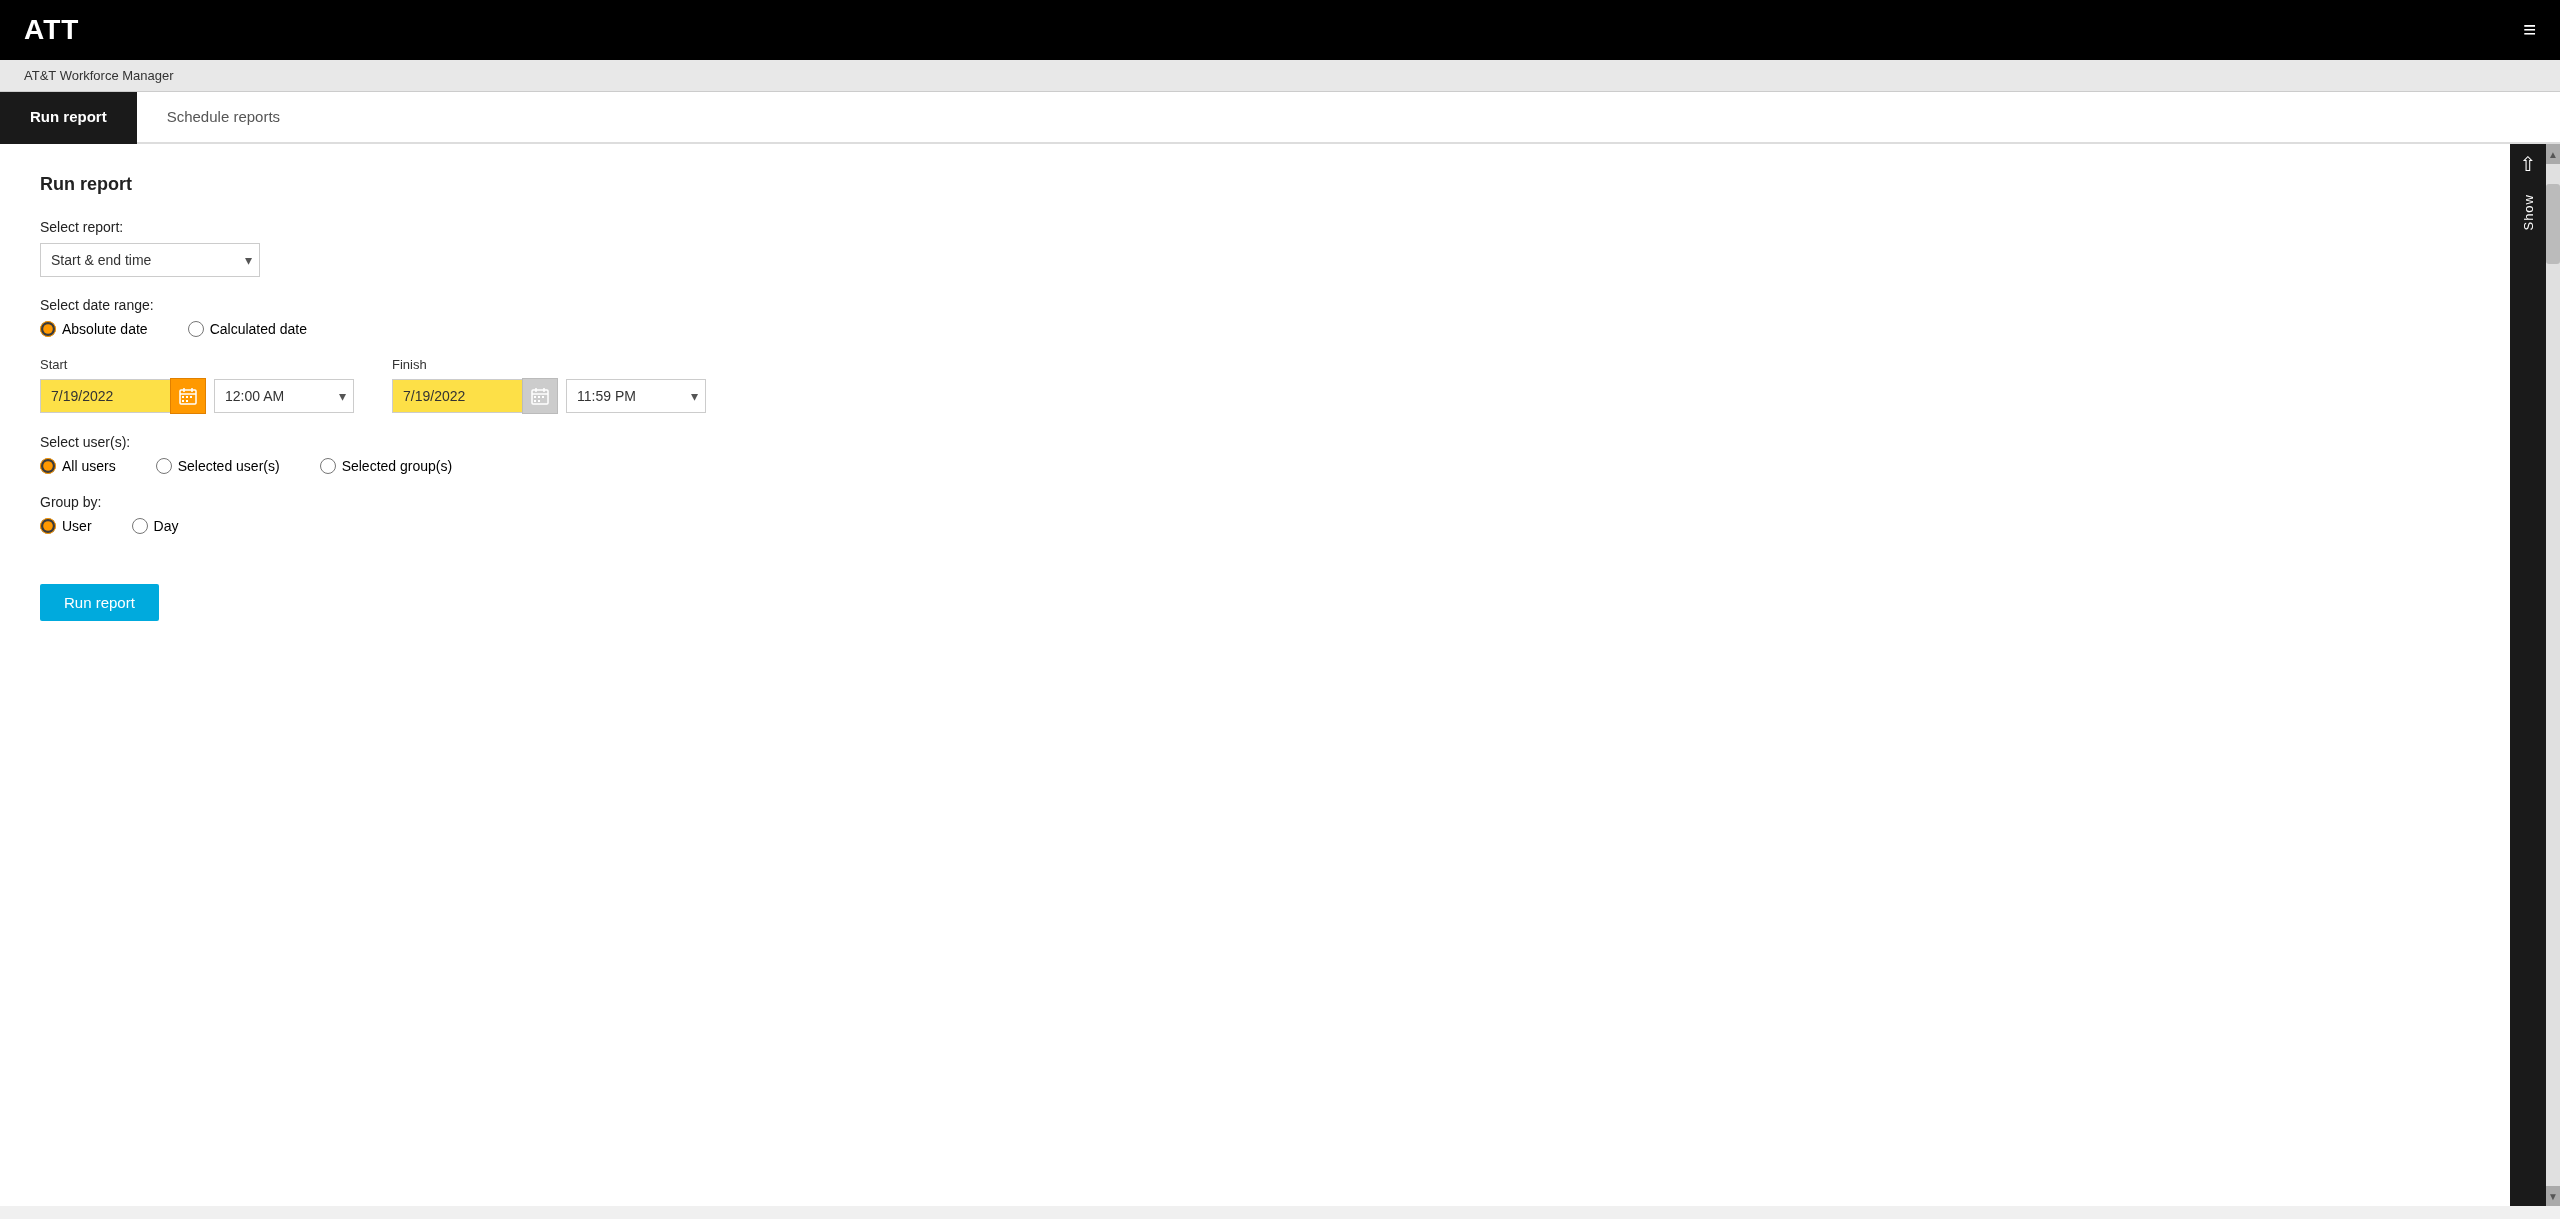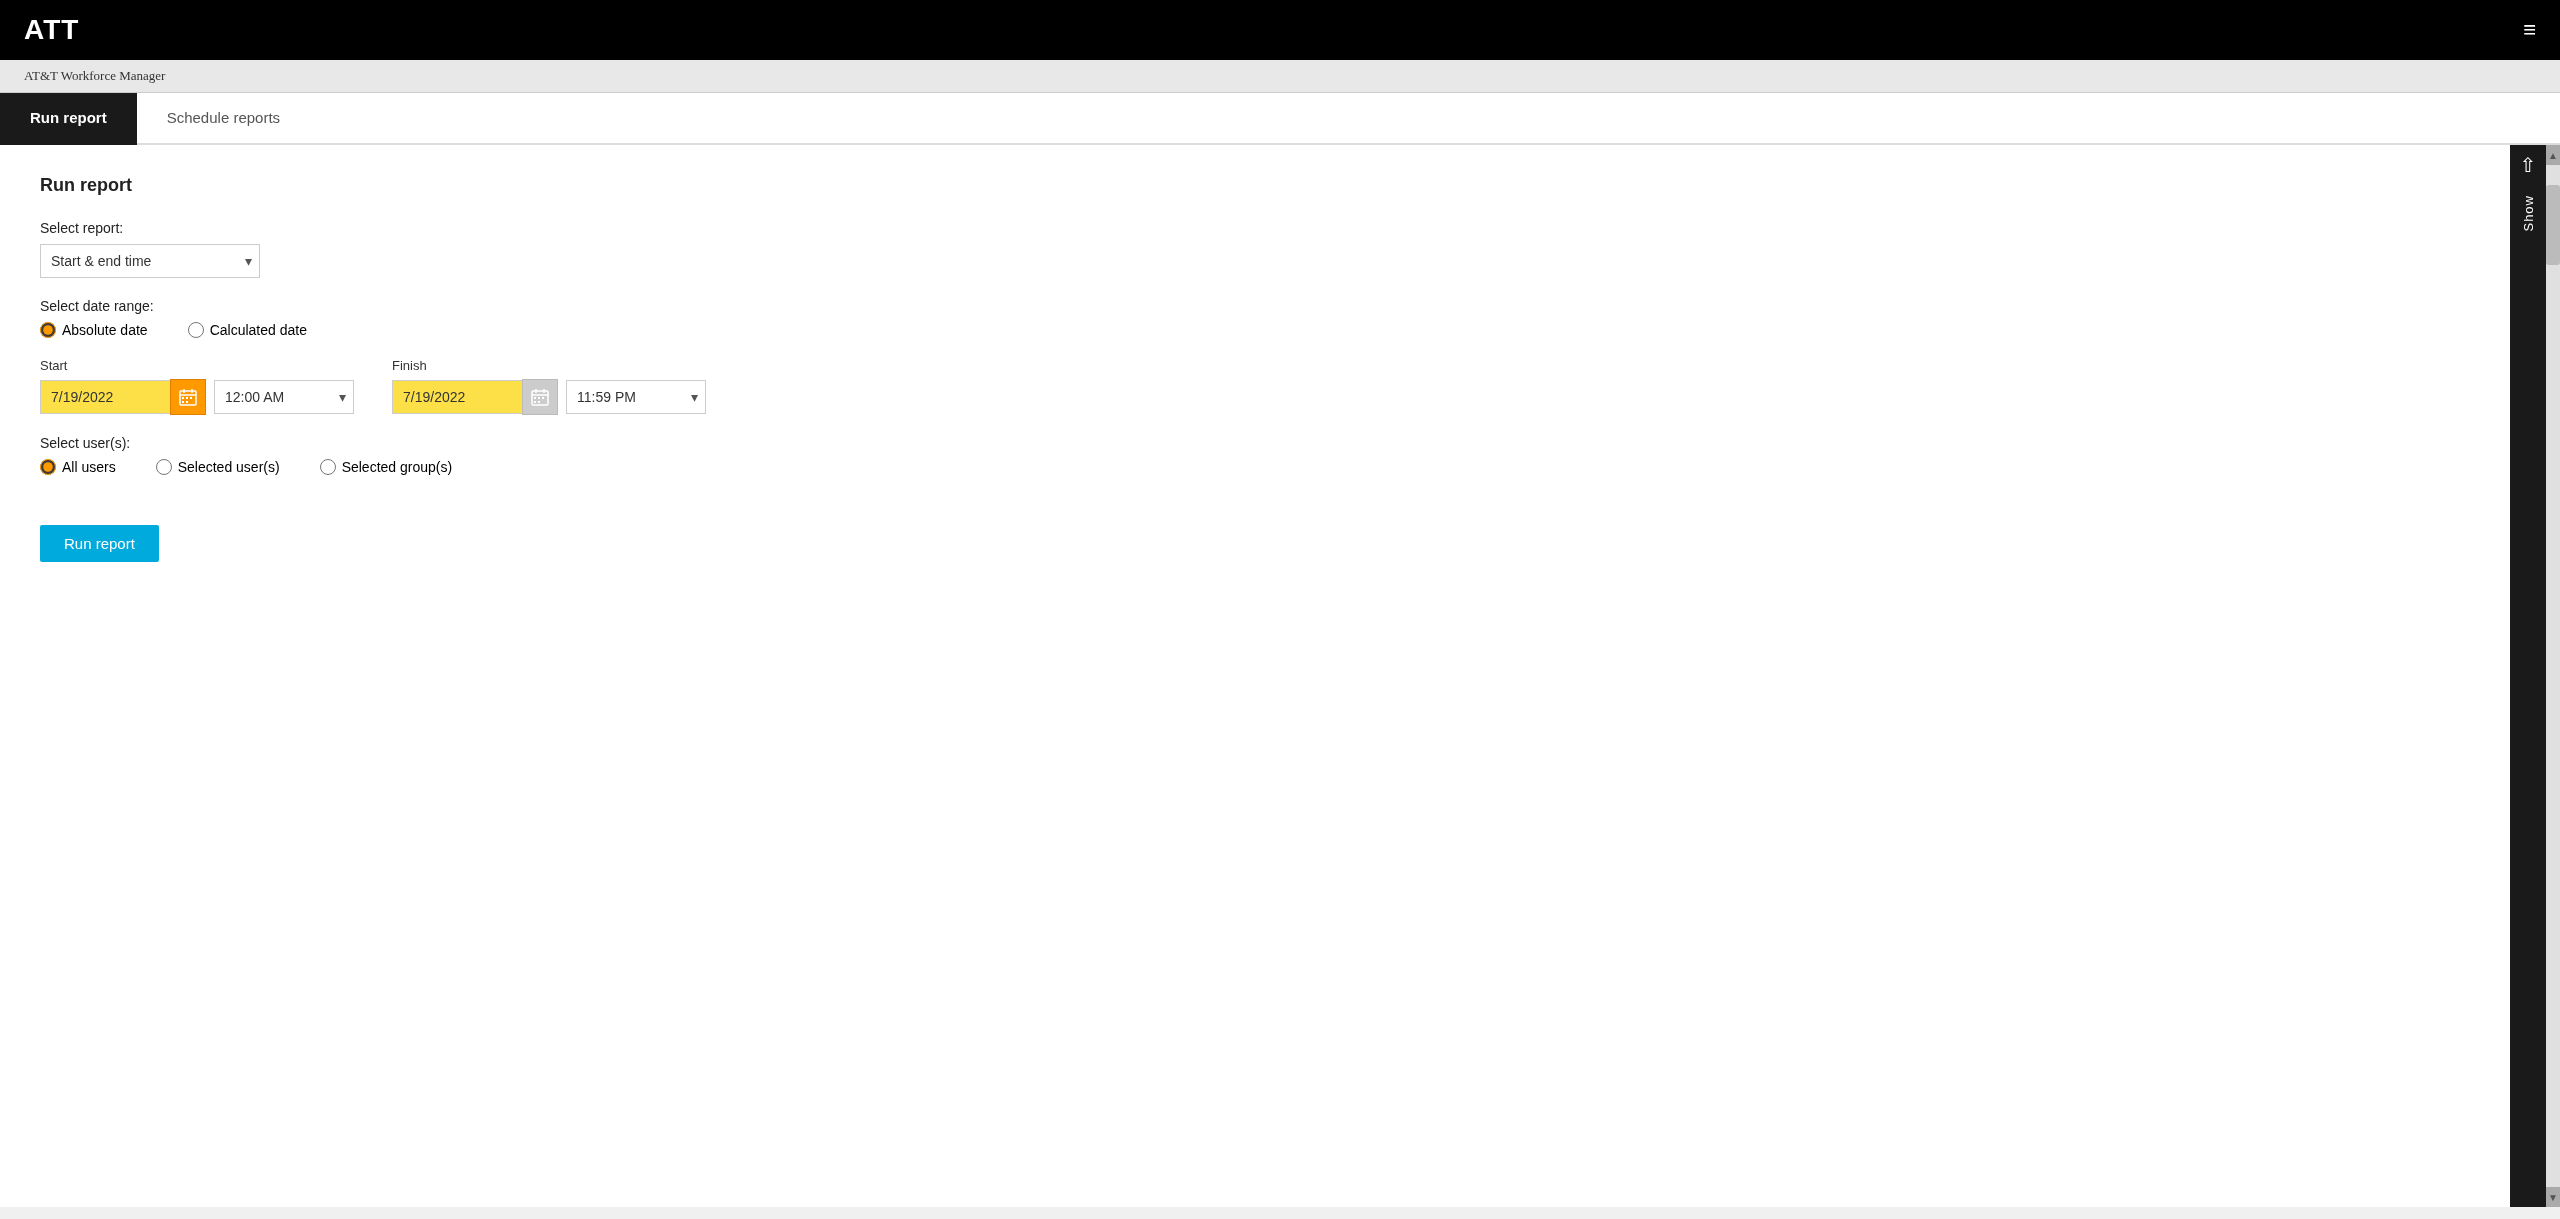--- a/index.html
+++ b/index.html
@@ -25,21 +25,20 @@
       cursor: pointer;
     }
 
     
     .breadcrumb-bar {
       background: #e8e8e8;
       padding: 8px 24px;
       font-size: 13px;
       color: #333;
       border-bottom: 1px solid #ccc;
-      font-family: Liberation Serif, serif;
     }
 
     
     .tab-bar {
       background: #fff;
       display: flex;
       border-bottom: 2px solid #ddd;
     }
     .tab {
       padding: 16px 30px;
@@ -368,20 +367,33 @@
           <span>Selected user(s)</span>
         </label>
         <label class="radio-item">
           <input type="radio" name="user_type" class="radio-input" style="">
           <span>Selected group(s)</span>
         </label>
       </div>
     </div>
 
     
+    <div class="form-group">
+      <label class="form-label">Group by:</label>
+      <div class="radio-group">
+        <label class="radio-item">
+          <input type="radio" name="group_by" class="radio-input" checked="" style="">
+          <span>User</span>
+        </label>
+        <label class="radio-item">
+          <input type="radio" name="group_by" class="radio-input" style="">
+          <span>Day</span>
+        </label>
+      </div>
+    </div>
 
     
     <button class="run-report-btn">Run report</button>
 
   </div>
 
   <div style="display:flex; flex-direction:row;">
 
     <div class="side-panel">
       <div style="color:#fff; font-size:20px; padding:8px 0; cursor:pointer;">⇧</div>

